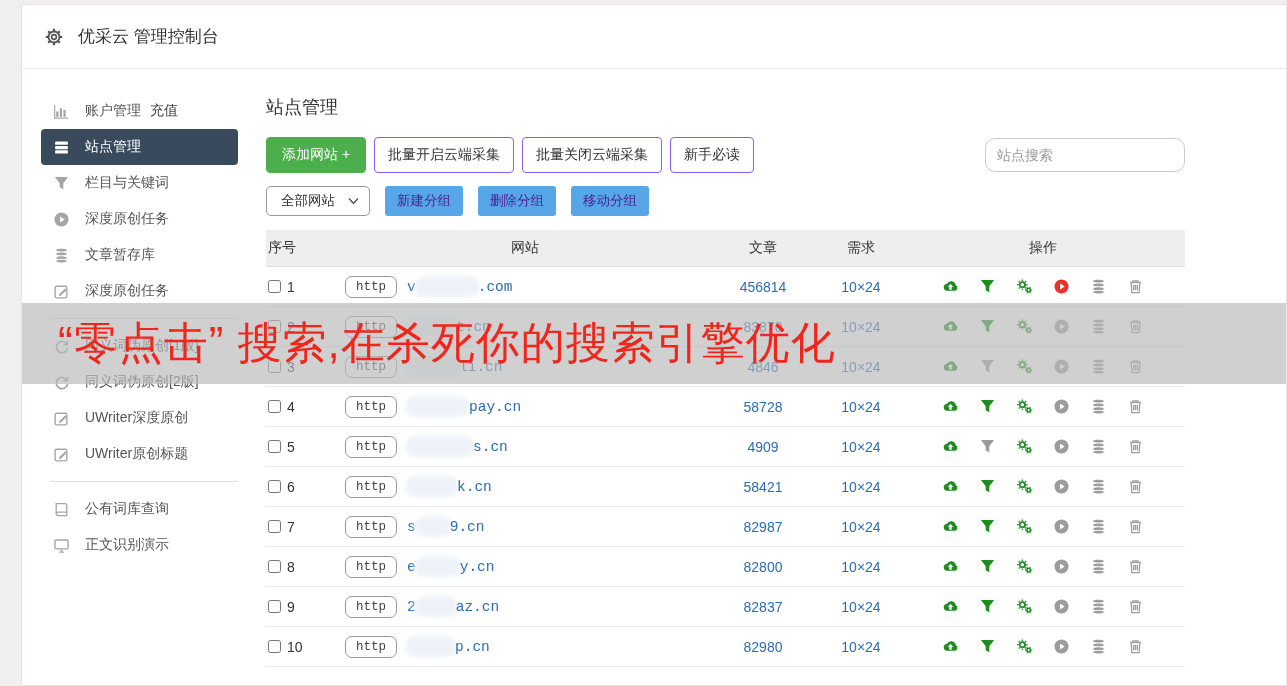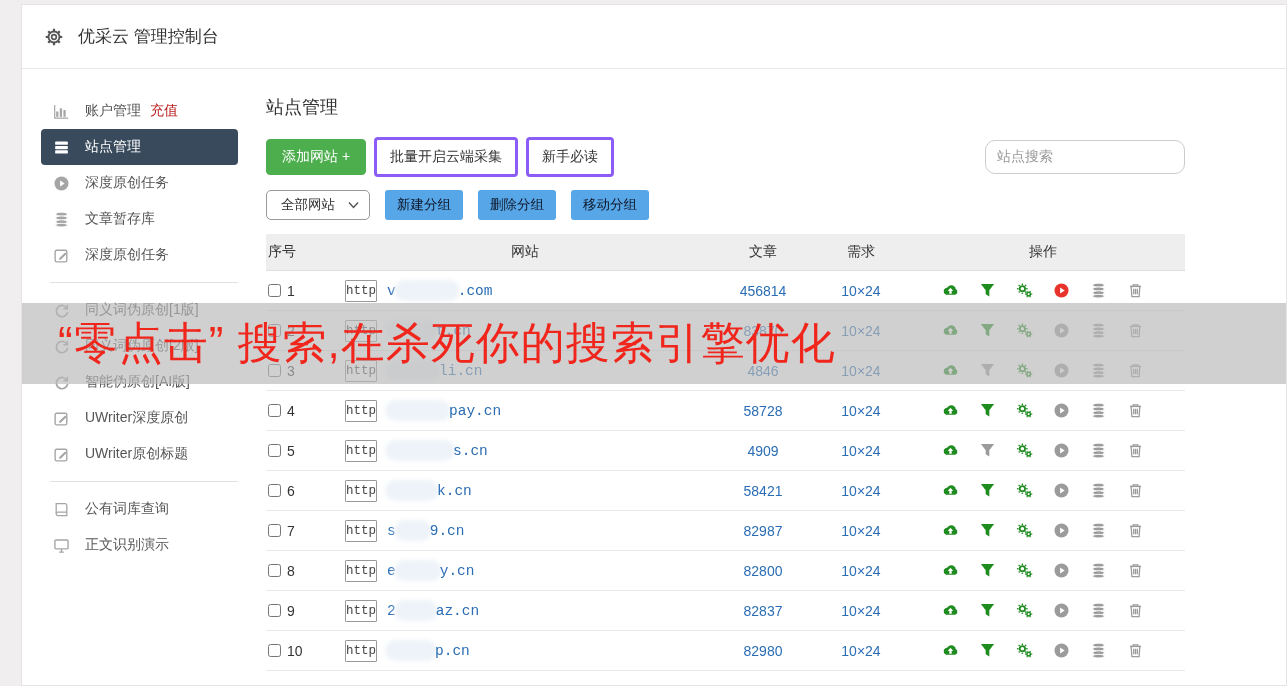--- a/index.html
+++ b/index.html
@@ -9,46 +9,46 @@
   
   .app-header{height:63px;border-bottom:1px solid #e8e8e8;display:flex;align-items:center;padding-left:21px;gap:13px;}
   .hicon{display:inline-flex;width:22px;height:22px;}
   .app-title{font-size:17px;color:#333;}
   
   .layout{display:flex;}
   .sidebar{width:244px;flex-shrink:0;padding-top:24px;box-sizing:border-box;}
   .side-item{height:36px;display:flex;align-items:center;gap:15px;margin:0 28px 0 19px;padding:0 12px;font-size:14px;color:#555;border-radius:4px;cursor:pointer;white-space:nowrap;}
   .side-item.active{background:#384a5c;color:#fff;}
   .side-item .sicon{width:17px;height:17px;display:inline-flex;flex-shrink:0;}
-  .side-item .sbadge{color:#b91c1c;margin-left:-6px;}
+  .side-item .sbadge{color:#404040;margin-left:-6px;}
   .side-divider{border-top:1px solid #e2e2e2;margin:9px 28px;}
   
   .main{flex:1;padding-top:26px;}
   .main-inner{width:919px;}
   .page-title{font-size:18px;font-weight:normal;color:#333;margin:0 0 18px 0;}
   .toolbar{display:flex;align-items:center;gap:8px;margin-bottom:13px;}
   .btn{cursor:pointer;font-family:inherit;}
   .btn-green{background:#4cae4c;color:#fff;border:1px solid #4cae4c;border-radius:4px;padding:8px 15px;font-size:14px;}
-  .btn-outline{background:#fff;border:3px solid #8b5cf6;border-radius:4px;padding:8px 13px;font-size:14px;color:#333;}
-  .search-input{margin-left:auto;width:176px;height:32px;border:1px solid #ccc;border-radius:10px;padding:0 11px;font-size:14px;color:#737373;font-family:Liberation Serif, serif;}
+  .btn-outline{background:#fff;border:1px solid #8b5cf6;border-radius:4px;padding:8px 13px;font-size:14px;color:#333;}
+  .search-input{margin-left:auto;width:176px;height:32px;border:1px solid #ccc;border-radius:10px;padding:0 11px;font-size:14px;color:#737373;font-family:Liberation Sans, sans-serif;}
   .search-input::placeholder{color:#999;}
   .groupbar{display:flex;align-items:center;gap:15px;margin-bottom:14px;}
   .select{display:inline-flex;align-items:center;gap:13px;border:1px solid #999;border-radius:5px;padding:5px 10px 5px 14px;font-size:13.5px;color:#333;cursor:pointer;background:#fff;}
-  .btn-blue{background:#57a7e8;color:#0f172a;border:none;border-radius:3px;padding:6px 12px;font-size:13.5px;}
+  .btn-blue{background:#57a7e8;color:#4c1d95;border:none;border-radius:3px;padding:6px 12px;font-size:13.5px;}
   
   .table{width:919px;font-size:14px;color:#333;}
   .thead{display:flex;align-items:center;background:#eee;height:36px;border-bottom:1px solid #dedede;}
   .tr{display:flex;align-items:center;height:39px;border-bottom:1px solid #e8e8e8;background:#fff;}
   .col-num{width:79px;padding-left:2px;display:flex;align-items:center;gap:6px;box-sizing:border-box;}
   .col-site{width:360px;display:flex;align-items:center;gap:10px;font-family:Liberation Mono, monospace;}
   .col-article{width:116px;text-align:center;}
   .col-demand{width:80px;text-align:center;}
   .col-ops{width:284px;display:flex;justify-content:center;align-items:center;gap:20px;}
   .lnk{color:#2a6db5;cursor:pointer;}
-  .http-btn{border:1px solid #999;border-radius:1px;padding:3px 0;font-size:12.5px;color:#444;background:#fff;cursor:pointer;font-family:inherit;}
+  .http-btn{border:1px solid #999;border-radius:7px;padding:3px 10px;font-size:12.5px;color:#444;background:#fff;cursor:pointer;font-family:inherit;}
   .domain{display:inline-flex;align-items:center;font-size:14.5px;}
   .blur-patch{display:inline-block;height:13px;border-radius:7px;background:#eef3f9;box-shadow:0 0 5px 4px #eef3f9;margin:0 2px;}
   .op{width:17px;height:17px;display:inline-flex;cursor:pointer;}
   input[type=checkbox]{width:13px;height:13px;margin:0;}
   .rownum{font-size:14px;}
   
   .watermark{position:absolute;left:0;top:298px;width:100%;height:81px;background:rgba(183,183,183,0.66);z-index:6;display:flex;align-items:center;padding-left:36px;box-sizing:border-box;pointer-events:none;}
   .watermark-text{font-size:44px;color:#f0261c;white-space:nowrap;letter-spacing:1px;}
 </style>
 </head>
@@ -93,20 +93,29 @@
                 <rect x="2" y="6.5" width="12" height="3.1" rx="0.8"></rect>
                 <rect x="2" y="10.6" width="12" height="3.1" rx="0.8"></rect>
               </svg>
             </span>
     <span class="slabel">站点管理</span>
 
   </div>
           <div class="side-item">
     <span class="sicon">
               <svg viewBox="0 0 16 16">
+                <path fill="#a5a5a5" d="M1.8 1.9h12.4L9.7 7.7v6L6.3 11.6V7.7z"></path>
+              </svg>
+            </span>
+    <span class="slabel">栏目与关键词</span>
+
+  </div>
+          <div class="side-item">
+    <span class="sicon">
+              <svg viewBox="0 0 16 16">
                 <circle cx="8" cy="8" r="6.6" fill="#a5a5a5"></circle>
                 <path d="M6.7 5.1 11 8 6.7 10.9z" fill="#fff"></path>
               </svg>
             </span>
     <span class="slabel">深度原创任务</span>
 
   </div>
           <div class="side-item">
     <span class="sicon">
               <svg viewBox="0 0 16 16" fill="#a5a5a5" stroke="#fff" stroke-width="0.9">
@@ -145,30 +154,20 @@
               <svg viewBox="0 0 16 16" fill="none" stroke="#a5a5a5" stroke-width="1.6">
                 <path d="M13.2 6.2A5.3 5.3 0 1 0 13.7 9.2"></path>
                 <path d="M13.5 2.6v3.7H9.8" stroke-width="1.4"></path>
               </svg>
             </span>
     <span class="slabel">同义词伪原创[2版]</span>
 
   </div>
           <div class="side-item">
     <span class="sicon">
-              <svg viewBox="0 0 16 16" fill="none" stroke="#a5a5a5" stroke-width="1.6">
-                <path d="M13.2 6.2A5.3 5.3 0 1 0 13.7 9.2"></path>
-                <path d="M13.5 2.6v3.7H9.8" stroke-width="1.4"></path>
-              </svg>
-            </span>
-    <span class="slabel">智能伪原创[AI版]</span>
-
-  </div>
-          <div class="side-item">
-    <span class="sicon">
               <svg viewBox="0 0 16 16" fill="none" stroke="#a5a5a5" stroke-width="1.3">
                 <rect x="2" y="3" width="11" height="11" rx="1.5"></rect>
                 <path d="M5.8 10.7l5.6-5.6 1.4 1.4-5.6 5.6H5.8z" fill="#a5a5a5" stroke="none"></path>
               </svg>
             </span>
     <span class="slabel">UWriter深度原创</span>
 
   </div>
           <div class="side-item">
     <span class="sicon">
@@ -203,20 +202,21 @@
   </div>
         </nav>
 
       <main class="main">
         <div class="main-inner">
           <h2 class="page-title">站点管理</h2>
 
           <div class="toolbar">
             <button class="btn btn-green">添加网站 +</button>
             <button class="btn btn-outline">批量开启云端采集</button>
+            <button class="btn btn-outline">批量关闭云端采集</button>
             <button class="btn btn-outline">新手必读</button>
             <input class="search-input" type="text" placeholder="站点搜索" style="">
           </div>
 
           <div class="groupbar">
             <div class="select">
               <span>全部网站</span>
               <span style="display:inline-flex;">
                 <svg width="11" height="8" viewBox="0 0 11 8">
                     <polyline points="1,1.5 5.5,6.5 10,1.5" fill="none" stroke="#555" stroke-width="1.4"></polyline>

